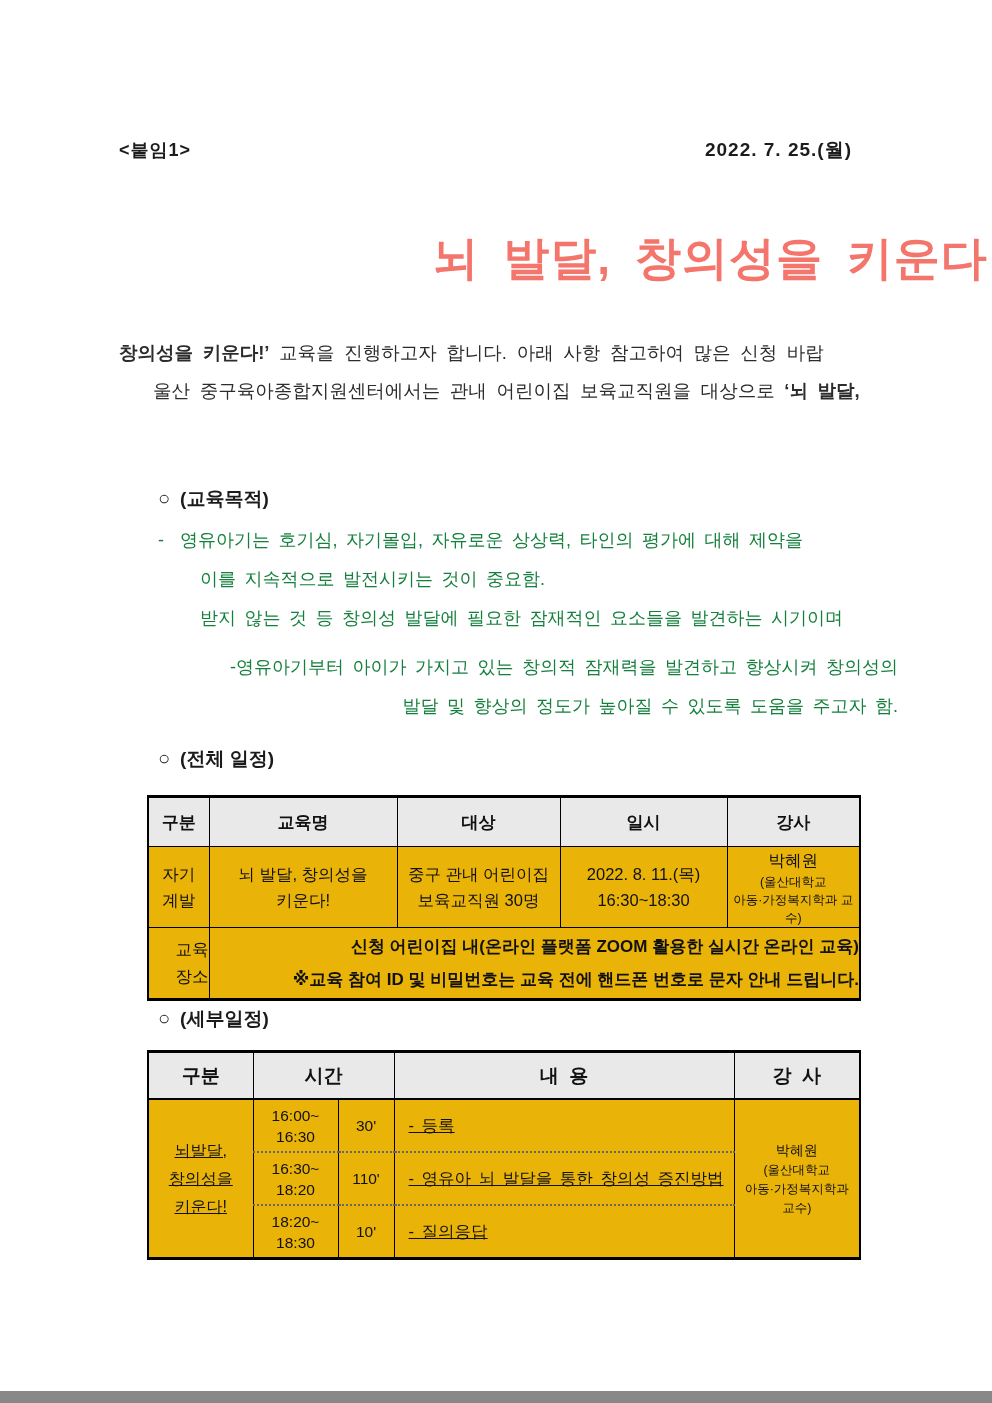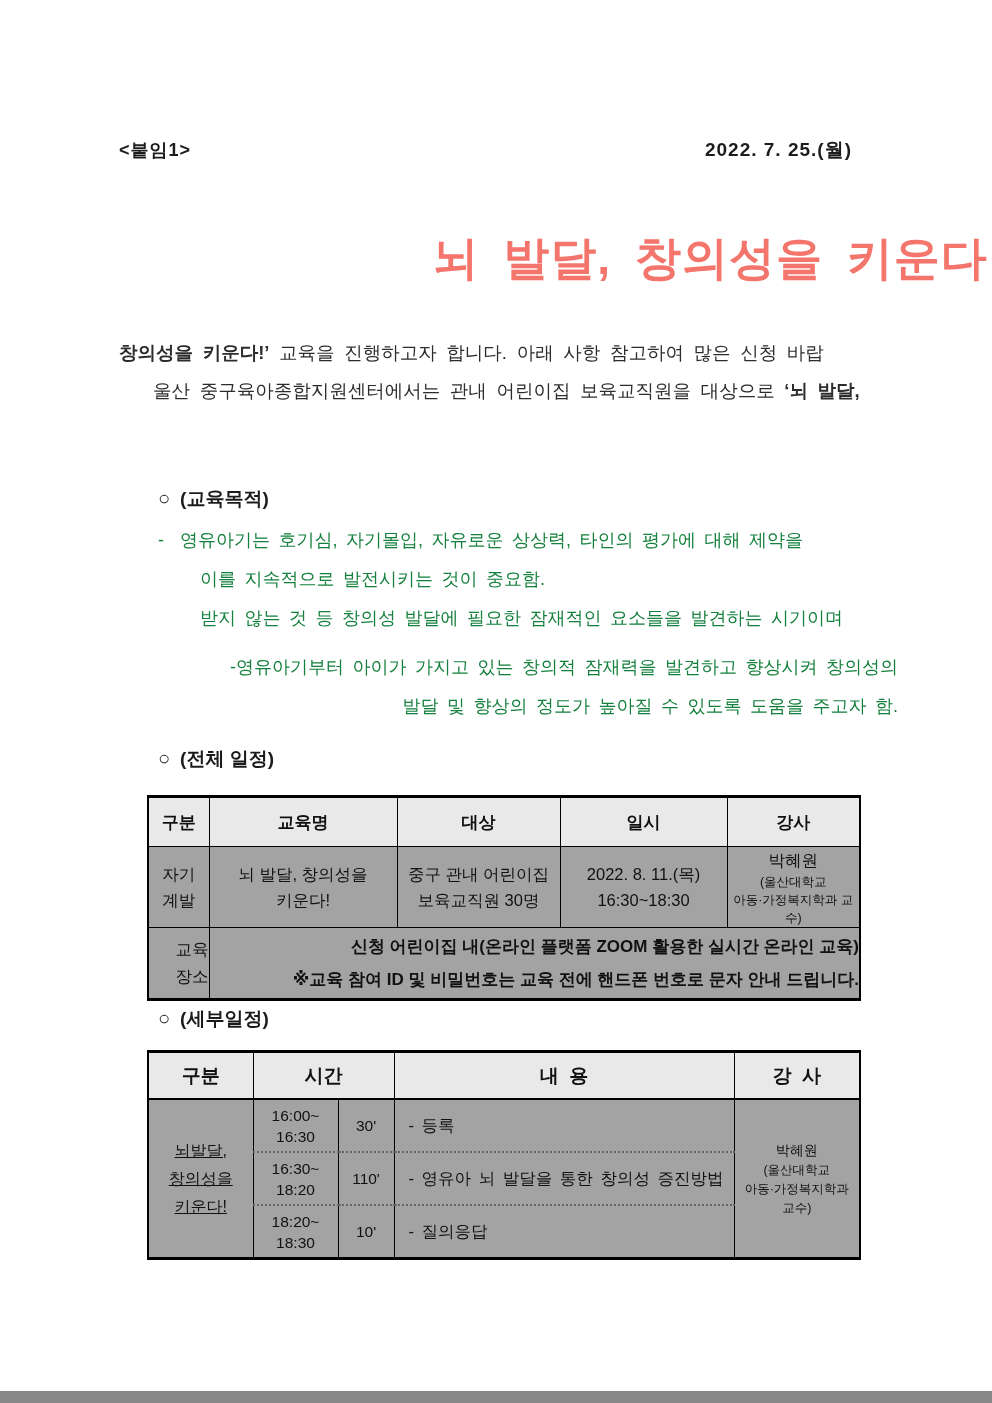--- a/index.html
+++ b/index.html
@@ -33,42 +33,42 @@
   .sh-detail{top:1006px;}
 
   
   .bullets{position:absolute;left:158px;top:521px;width:740px;font-size:18px;line-height:39px;color:#15803d;word-spacing:3.5px;}
   .b-line{white-space:nowrap;}
   .b-line .dash{display:inline-block;width:22px;}
   .b-line.cont{padding-left:42px;}
   .bullet-item + .bullet-item{margin-top:10px;text-align:right;}
 
   
-  table.doc{border-collapse:collapse;table-layout:fixed;position:absolute;left:147px;background:#a3a3a3;}
+  table.doc{border-collapse:collapse;table-layout:fixed;position:absolute;left:147px;background:#eab308;}
   table.doc td{border:1.5px solid #000;text-align:center;vertical-align:middle;padding:0;color:#111;}
   table.doc{border:2px solid #000;border-top:3.5px solid #000;border-bottom:3.5px solid #000;}
   td.hdr{background:var(--header-bg,#e9e9e9);font-weight:700;}
 
   
   .t1{top:795px;width:712px;}
   .t1 td.hdr{font-size:17px;height:48px;}
   .t1 .r1 td{height:69px;font-size:16.5px;line-height:26px;}
   .t1 .instructor{font-size:14px;line-height:20px;}
   .t1 .instructor .small{font-size:12.5px;line-height:18px;}
   .t1 .r2 td{height:70px;text-align:right;}
   .t1 .r2 .cat{font-size:16.5px;line-height:27px;}
   .t1 .r2 .loc{font-weight:700;font-size:17px;line-height:33px;padding-left:20px;}
 
   
   .t2{top:1050px;width:712px;}
   .t2 td.hdr{font-size:19px;height:45px;border-bottom:2.5px solid #000;white-space:pre;}
   .t2 .body-row td{height:51px;}
   .t2 .time{font-size:15.5px;line-height:21px;}
   .t2 .dur{font-size:15.5px;}
-  .t2 .content{text-align:left;padding-left:14px;font-size:16.5px;word-spacing:3px;}
+  .t2 .content{text-align:left;padding-left:14px;font-size:16.5px;word-spacing:3px;text-decoration:underline;}
   .t2 .cat{font-size:16px;line-height:28px;text-decoration:underline;}
   .t2 .instructor{font-size:14px;line-height:21px;}
   .t2 .instructor .small{font-size:12.5px;line-height:19px;}
   .t2 tr.dotted td.sep{border-bottom:2px dotted #666;}
 </style>
 </head>
 <body>
 
 <div class="page">
 

